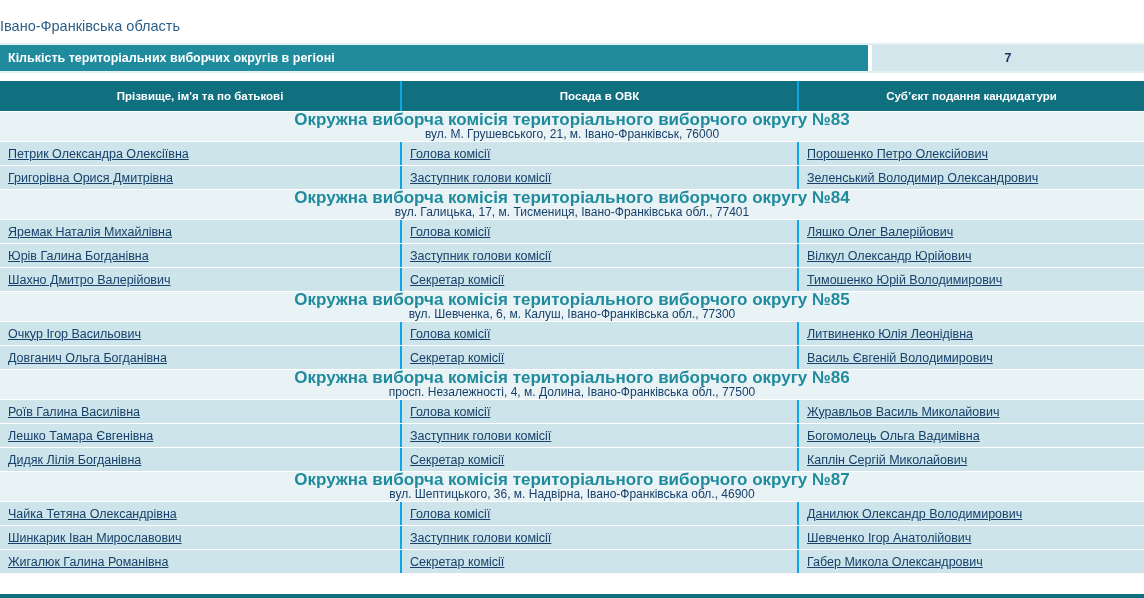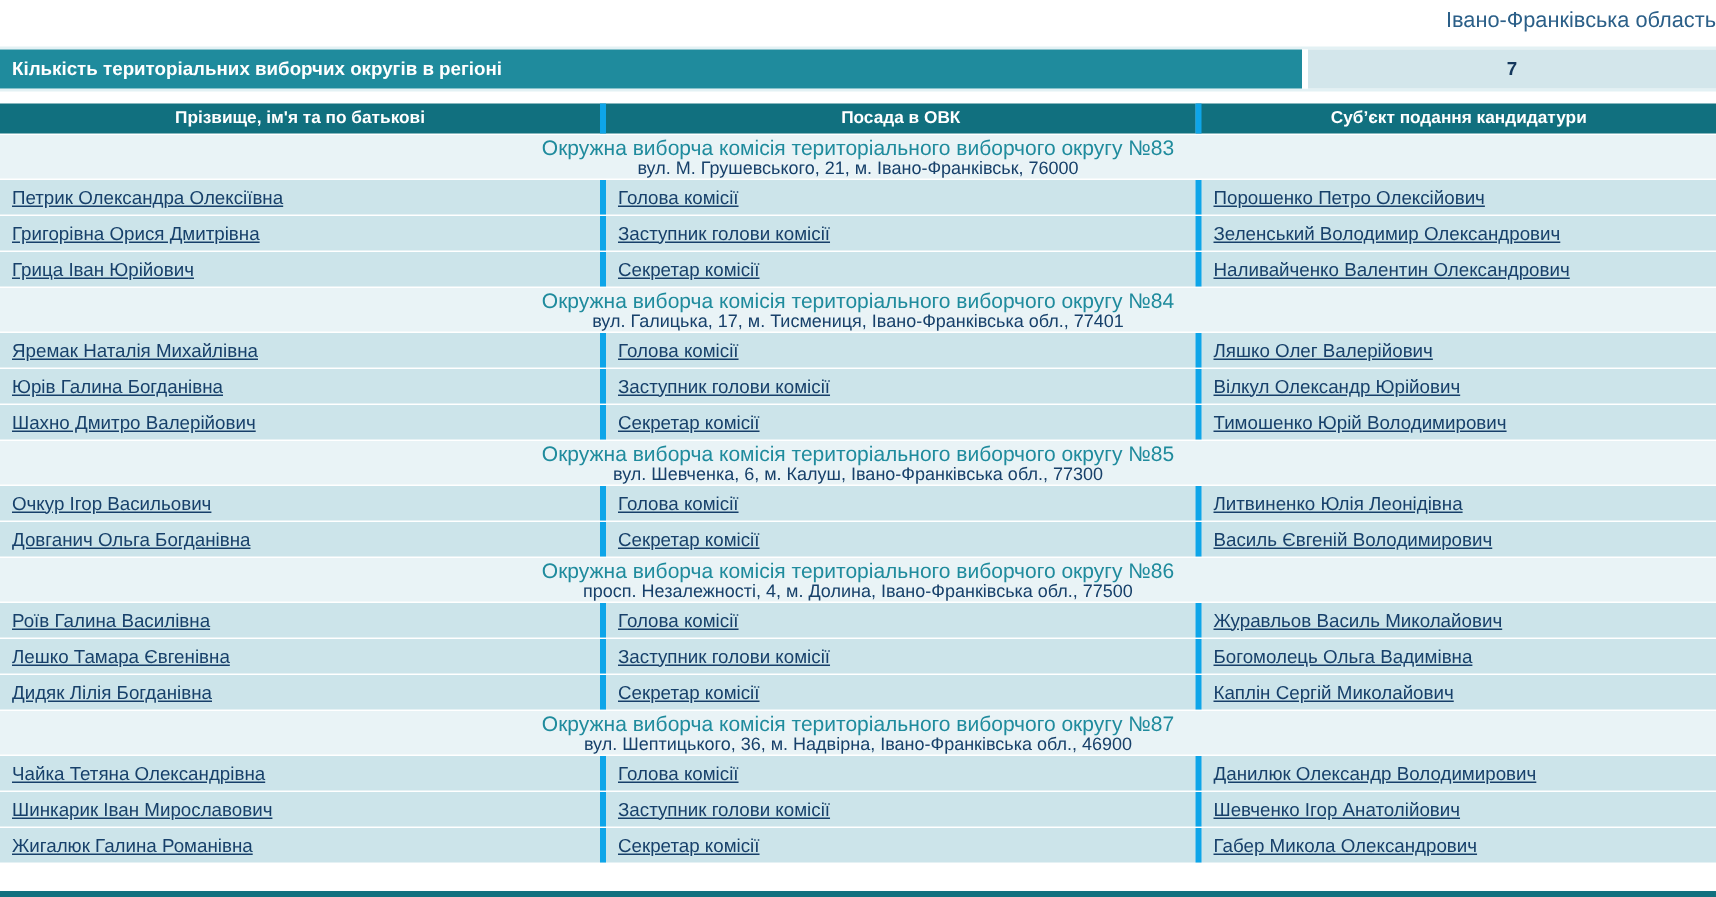--- a/index.html
+++ b/index.html
@@ -13,22 +13,22 @@
     --pale-line:#E3F1F4;
   }
   html,body{margin:0;padding:0;background:#fff;}
   body{font-family:"Liberation Sans","DejaVu Sans",sans-serif;}
   .page{
     position:relative;
     width:1144px;height:598px;
     background:#fff;overflow:hidden;
   }
   .page-title{
-    padding-top:6px;height:22px;
-    text-align:right;
+    padding-top:18px;height:22px;
+    text-align:left;
     font-size:14.5px;color:var(--title-blue);
   }
   .counter-row{
     margin-top:3px;
     border-top:2px solid var(--pale-line);
     border-bottom:2px solid var(--pale-line);
     display:flex;align-items:stretch;
     height:26px;
   }
   .counter-label-bar{
@@ -45,32 +45,32 @@
   }
   .commission-table{
     margin-top:7px;
     width:1144px;
     border-collapse:separate;border-spacing:0 1px;
     table-layout:fixed;
   }
   .commission-table th{
     background:var(--header-teal);
     color:#fff;font-size:11.5px;font-weight:bold;
-    height:20px;padding:0 4px;text-align:center;
+    height:30px;padding:0 4px;text-align:center;
     overflow:hidden;white-space:nowrap;
   }
   .commission-table th + th,
-  .member-row td + td{border-left:4px solid #0ea5e9;}
+  .member-row td + td{border-left:2px solid #0ea5e9;}
   .group-row td{
     background:var(--group-bg);
     height:28px;padding:1px 0 0 0;
     text-align:center;vertical-align:middle;
   }
   .group-title{
-    font-size:14px;font-weight:normal;color:var(--accent-teal);
+    font-size:17px;font-weight:bold;color:var(--accent-teal);
     line-height:14px;
   }
   .group-address{
     font-size:12px;color:var(--text-navy);
     line-height:14px;
   }
   .member-row td{
     background:var(--row-blue);
     color:var(--text-navy);
     font-size:12.5px;height:23px;
@@ -121,25 +121,20 @@
         <tr class="member-row">
           <td>Петрик Олександра Олексіївна</td>
           <td>Голова комісії</td>
           <td>Порошенко Петро Олексійович</td>
         </tr>
         <tr class="member-row">
           <td>Григорівна Орися Дмитрівна</td>
           <td>Заступник голови комісії</td>
           <td>Зеленський Володимир Олександрович</td>
         </tr>
-        <tr class="member-row">
-          <td>Грица Іван Юрійович</td>
-          <td>Секретар комісії</td>
-          <td>Наливайченко Валентин Олександрович</td>
-        </tr>
         <tr class="group-row">
           <td colspan="3">
             <div class="group-title">Окружна виборча комісія територіального виборчого округу №84</div>
             <div class="group-address">вул. Галицька, 17, м. Тисмениця, Івано-Франківська обл., 77401</div>
           </td>
         </tr>
         <tr class="member-row">
           <td>Яремак Наталія Михайлівна</td>
           <td>Голова комісії</td>
           <td>Ляшко Олег Валерійович</td>

